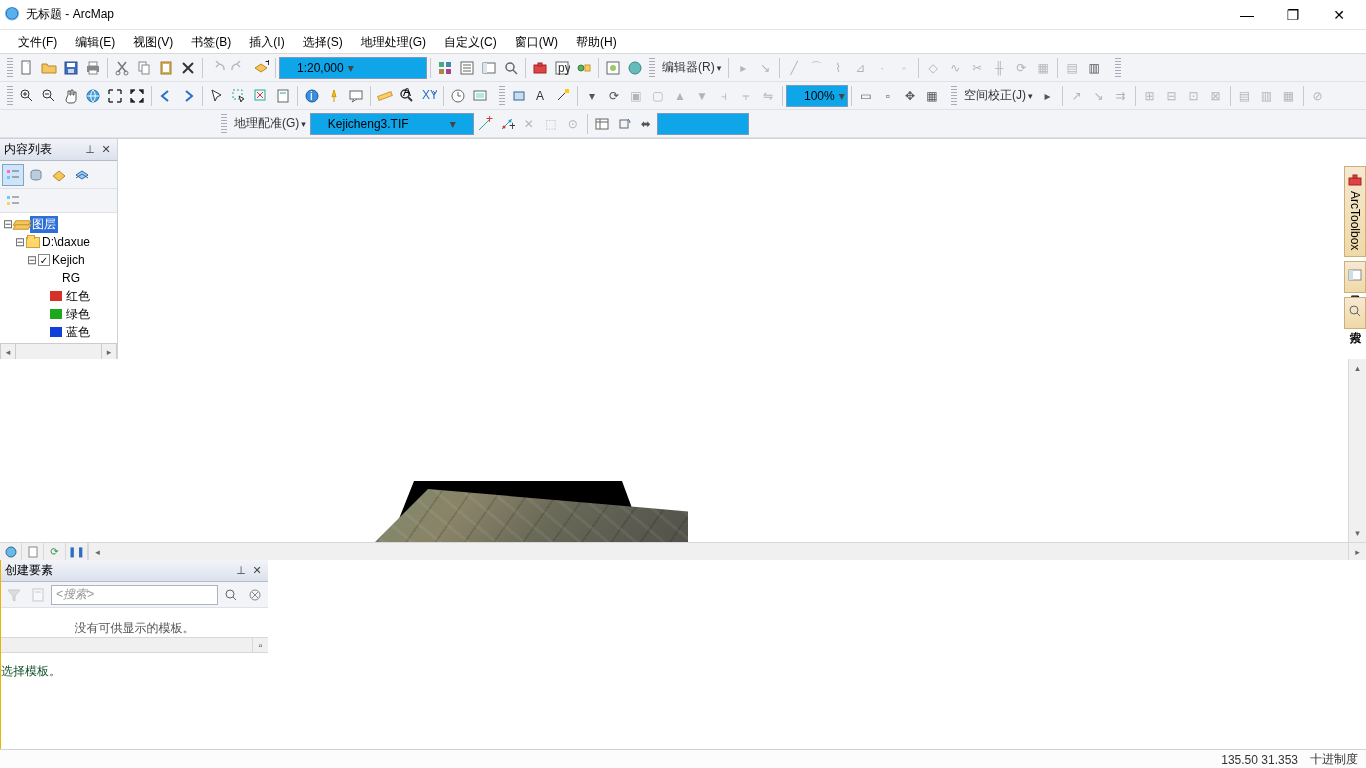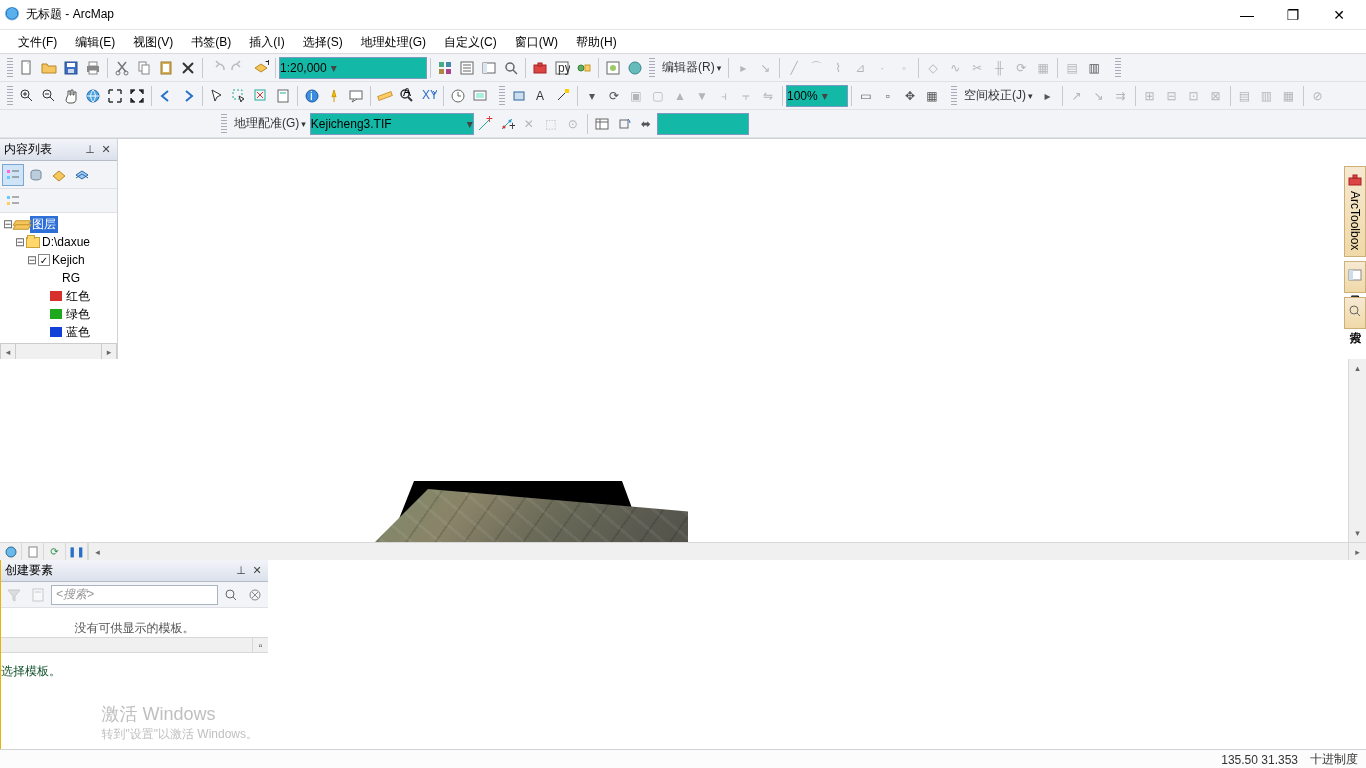--- a/index.html
+++ b/index.html
@@ -10,21 +10,21 @@
 .titlebar .spacer { flex: 1; }
 .winbtn { width: 46px; height: 30px; display: flex; align-items: center; justify-content: center; font-size: 14px; }
 .menubar { height: 24px; display: flex; align-items: flex-start; padding: 2px 10px; gap: 2px; border-bottom: 1px solid #d9d9d9; }
 .menuitem { padding: 2px 8px; }
 .toolbars { background: #f3f4f8; border-bottom: 1px solid #cfd2d6; }
 .toolbar-row { height: 28px; display: flex; align-items: center; padding: 0 4px; gap: 0; border-bottom: 1px solid #e0e1e6; }
 .sep { width: 1px; height: 20px; background: #c8cad0; margin: 0 3px; }
 .tb { width: 22px; height: 22px; display: flex; align-items: center; justify-content: center; border: 1px solid transparent; background: transparent; color: #555; }
 .tb svg { width: 16px; height: 16px; }
 .tb.disabled { opacity: 0.4; }
-.combo { height: 22px; border: 1px solid #7a9bbf; background: #14b8a6; display: flex; align-items: center; padding: 0 0; font-family: "Courier New", monospace; font-size: 12px; }
+.combo { height: 22px; border: 1px solid #7a9bbf; background: #0ea5e9; display: flex; align-items: center; padding: 0 17px; font-family: "Courier New", monospace; font-size: 12px; }
 .combo .arrow { margin-left: 4px; color: #444; }
 .grip { width: 6px; height: 20px; background: repeating-linear-gradient(to bottom, #aab 0 1px, transparent 1px 3px); margin: 0 3px; }
 .tlabel { padding: 0 4px; color: #333; display: flex; align-items: center; }
 .tlabel .arrow { margin-left: 2px; font-size: 9px; }
 
 .body-area { display: flex; height: calc(768px - 30px - 24px - 84px - 20px); flex-direction: column; }
 .panel-left { width: 118px; display: flex; flex-direction: column; border-right: 1px solid #cfd2d6; }
 .panel-header { height: 22px; background: linear-gradient(#f2f4f9,#dbe1ec); border-bottom: 1px solid #b6bdc8; display: flex; align-items: center; padding: 0 4px; font-size: 12px; }
 .panel-header .hspacer { flex: 1; }
 .pbtn { width: 14px; height: 14px; display: flex; align-items: center; justify-content: center; margin-left: 2px; font-size: 11px; color: #444; }
@@ -662,24 +662,20 @@
         </button>
     </div>
     <div class="cf-body">
       <span>没有可供显示的模板。</span>
     </div>
     <div class="cf-mid">
         <div class="g">▫</div>
       </div>
     <div class="cf-lower">
       <div style="text-align:left; padding-top:10px; color:#14532d">选择模板。</div>
-      <div class="wm">
-        <div class="l1">激活 Windows</div>
-        <div class="l2">转到"设置"以激活 Windows。</div>
-      </div>
     </div>
   </div>
 </div>
 
 <div class="side-tabs">
   <div class="side-tab">
       <span class="ico"><svg viewBox="0 0 14 14">
           <rect x="1" y="5" width="12" height="7" fill="#d44" stroke="#a22"></rect>
           <rect x="5" y="2" width="4" height="3" fill="#d44" stroke="#a22"></rect>
         </svg></span>

